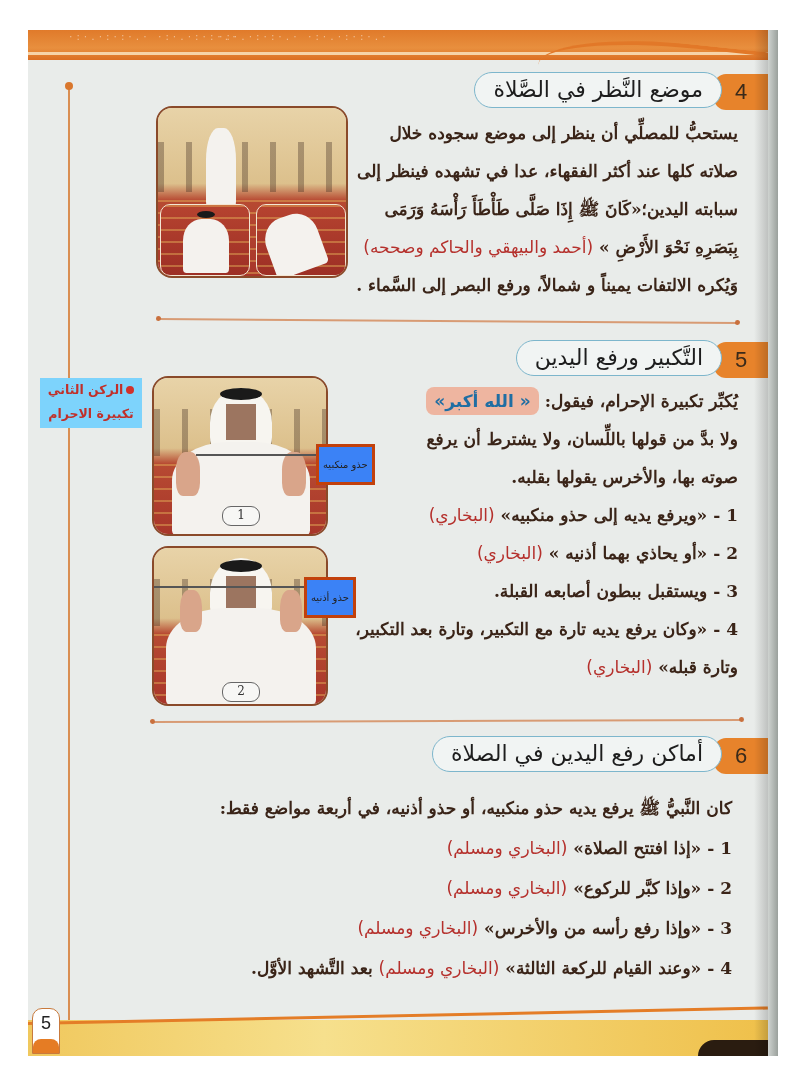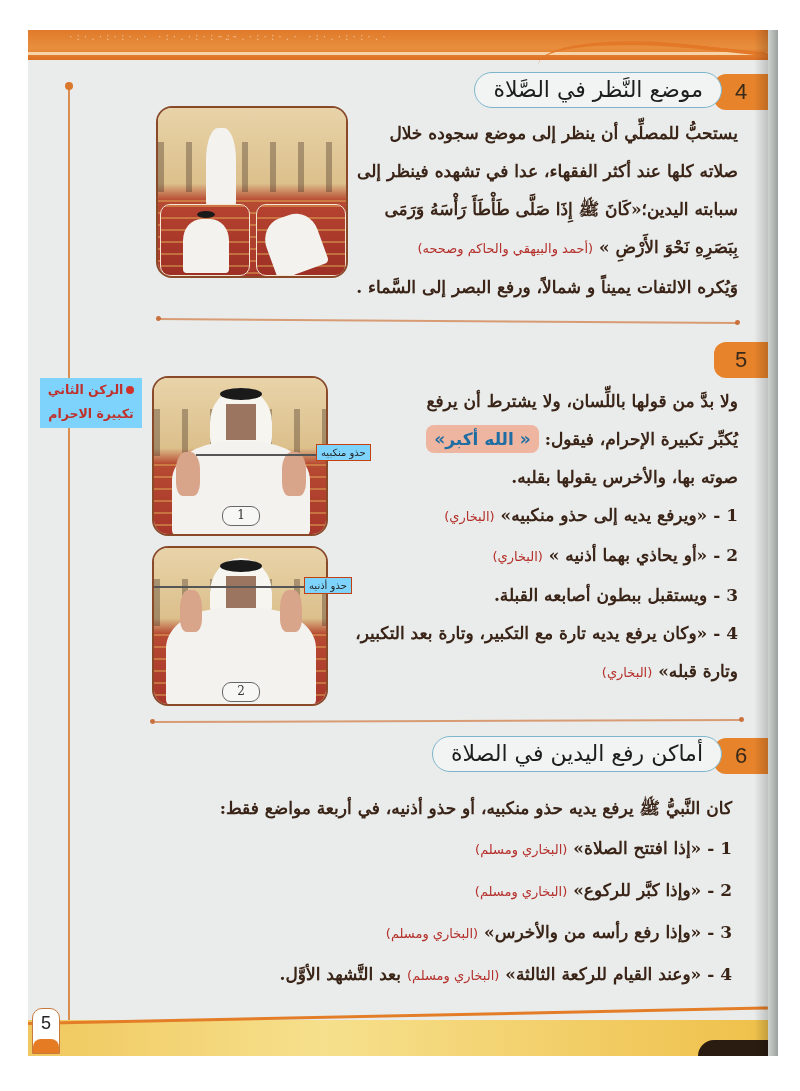--- a/index.html
+++ b/index.html
@@ -63,21 +63,21 @@
     padding: 0 18px; font-size: 22px; line-height: 34px; color: #1d1d1d;
     white-space: nowrap; font-family: "DejaVu Sans", sans-serif;
   }
 
   
   .para {
     position: absolute; direction: rtl; 
     font-family: "DejaVu Serif", serif; font-weight: bold;
     color: #3a2418; font-size: 17px; line-height: 38px;
   }
-  .ref { color: #b5302c; font-size: 13px; font-weight: normal; font-family: "DejaVu Sans", sans-serif; }
+  .ref { color: #b5302c; font-size: 17px; font-weight: normal; font-family: "DejaVu Sans", sans-serif; }
   .allahu {
     display: inline-block; background: #eeb5a0; color: #1f6ea3; border-radius: 8px;
     padding: 0 8px; line-height: 28px; font-family: "DejaVu Sans", sans-serif; font-weight: bold;
   }
 
   .divider {
     position: absolute; height: 1.5px; background: #d89b74;
   }
   .divider::before, .divider::after {
     content: ""; position: absolute; top: -2px; width: 5px; height: 5px; border-radius: 50%; background: #c9703d;
@@ -117,22 +117,22 @@
   .hand {
     position: absolute; background: #d9a58a; border-radius: 40% 40% 30% 30%;
   }
   .sub-photo {
     position: absolute; border-radius: 10px; overflow: hidden; border: 1.5px solid #f3e6d3;
     background: linear-gradient(to bottom, #b64330, #9d2f25);
   }
   .sub-photo .carpet-lines { height: 100%; }
 
   .label-box {
-    position: absolute; background: #7dd3fc; border: 1px solid #c2410c; font-size: 10px;
-    color: #222; padding: 2px 4px; direction: rtl; white-space: nowrap;
+    position: absolute; background: #3b82f6; border: 3px solid #c2410c; font-size: 10px;
+    color: #222; padding: 12px 4px; direction: rtl; white-space: nowrap;
   }
   .guide-line { position: absolute; height: 1.5px; background: #555; }
   .badge-num {
     position: absolute; width: 38px; height: 20px; border: 1.5px solid #666; border-radius: 9px;
     background: #f7f7f5; font-size: 12px; line-height: 17px; text-align: center; color: #333;
     font-family: "DejaVu Serif", serif;
   }
 
   
   .side-note {
@@ -208,20 +208,21 @@
       <span>بِبَصَرِهِ نَحْوَ الأَرْضِ »</span>
       <span class="ref">(أحمد والبيهقي والحاكم وصححه)</span>
     </div>
     <div>وَيُكره الالتفات يميناً و شمالاً، ورفع البصر إلى السَّماء .</div>
   </div>
 
   <div class="divider" style="left:130px; top:290px; width:580px; transform:rotate(0.4deg);"></div>
 
   <div class="sec-head" style="right:0; top:312px; width:260px;">
     <div class="num">5</div>
+    <div class="title-box">التَّكبير ورفع اليدين</div>
   </div>
 
   <div class="side-note">
     <div><span class="dot"></span><span>الركن الثاني</span></div>
     <div>تكبيرة الاحرام</div>
   </div>
 
   <div class="photo" style="left:124px; top:346px; width:176px; height:160px;">
     <div class="mosque-bg"></div>
     <div class="pillars"></div>
@@ -246,25 +247,25 @@
     <div class="face" style="left:72px; top:28px; width:30px; height:36px;"></div>
     <div class="figure-robe" style="left:12px; top:60px; width:150px; height:100px;"></div>
     <div class="hand" style="left:26px; top:42px; width:22px; height:42px;"></div>
     <div class="hand" style="left:126px; top:42px; width:22px; height:42px;"></div>
     <div class="badge-num" style="left:68px; top:134px;">2</div>
   </div>
   <div class="guide-line" style="left:126px; top:556px; width:152px;"></div>
   <div class="label-box" style="left:276px; top:547px;">حذو أذنيه</div>
 
   <div class="para" style="right:30px; top:352px; width:420px;">
-    <div>ولا بدَّ من قولها باللِّسان، ولا يشترط أن يرفع</div>
     <div>
       <span>يُكبِّر تكبيرة الإحرام، فيقول:</span>
       <span class="allahu">« الله أكبر»</span>
     </div>
+    <div>ولا بدَّ من قولها باللِّسان، ولا يشترط أن يرفع</div>
     <div>صوته بها، والأخرس يقولها بقلبه.</div>
     <div>
       <span>1 -</span>
       <span>«ويرفع يديه إلى حذو منكبيه»</span>
       <span class="ref">(البخاري)</span>
     </div>
     <div>
       <span>2 -</span>
       <span>«أو يحاذي بهما أذنيه »</span>
       <span class="ref">(البخاري)</span>

